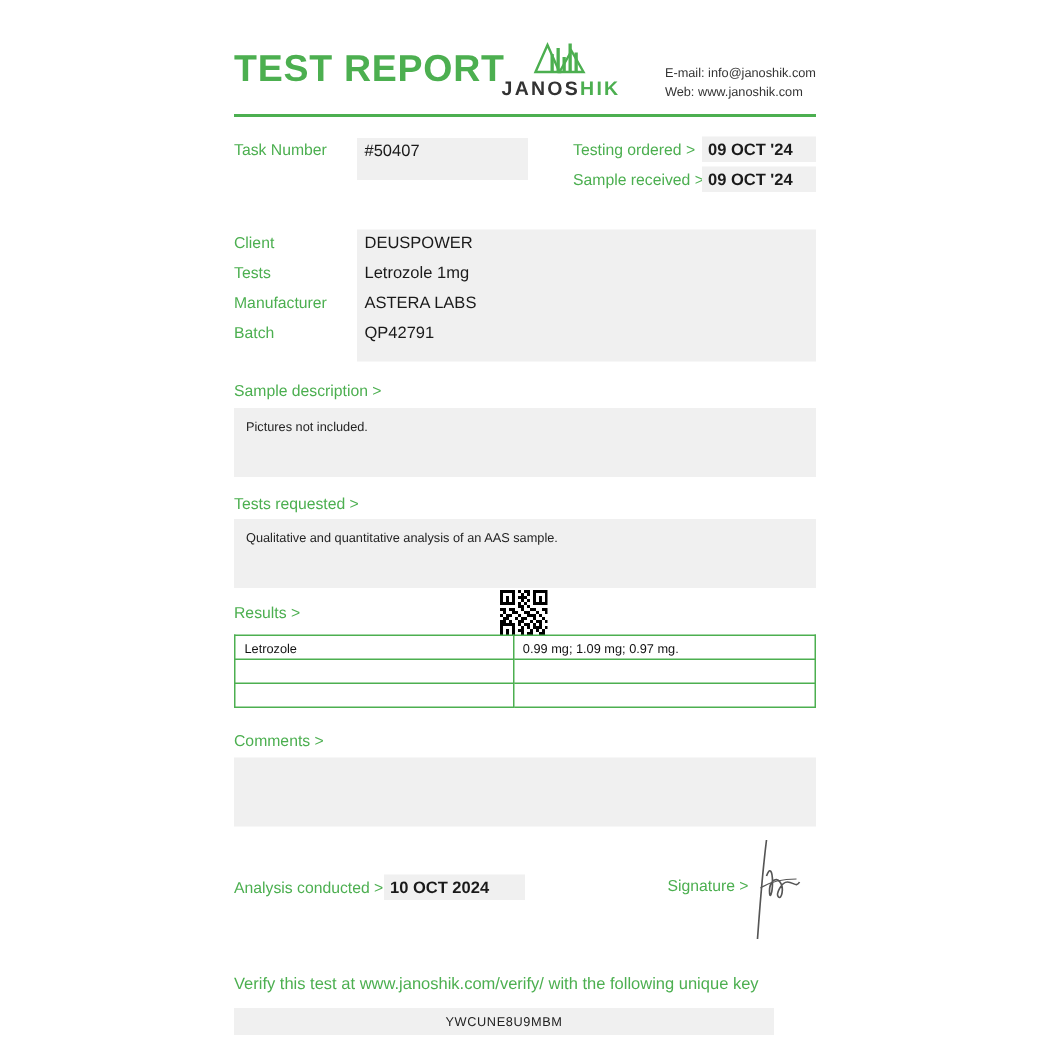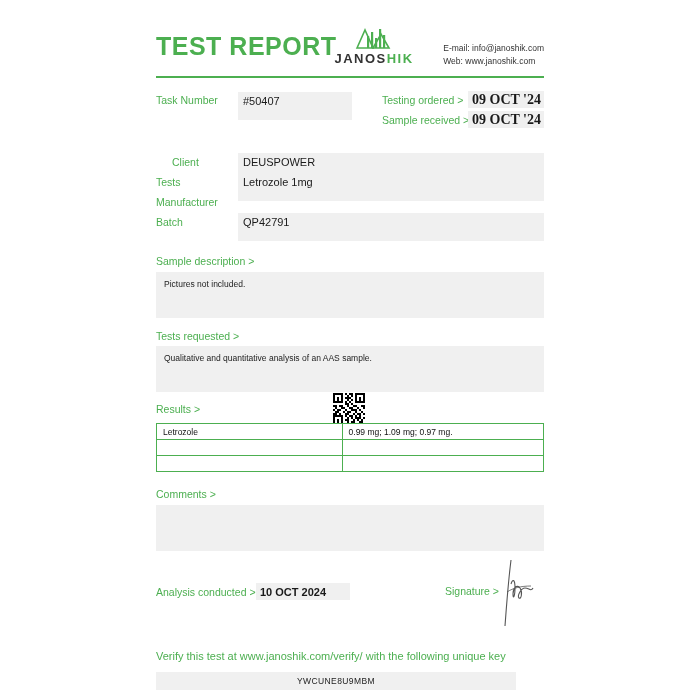--- a/index.html
+++ b/index.html
@@ -95,23 +95,23 @@
     line-height: 14px;
     color: #1a1a1a;
   }
   
   .task-lbl  { left: 156px; top: 94px; }
   .task-box  { left: 238px; top: 92px; width: 114px; }
   .to-lbl    { left: 382px; top: 94px; }
   .sr-lbl    { left: 382px; top: 114px; }
   .to-box    { left: 468px; top: 91px; width: 76px; height: 17px; }
   .sr-box    { left: 468px; top: 111px; width: 76px; height: 17px; }
-  .to-box .val, .sr-box .val { font-weight: bold; font-size: 14px; padding-left: 4px; font-family: Liberation Serif, serif; }
-  
-  .client-lbl { left: 172px; top: 156px; }
+  .to-box .val, .sr-box .val { font-weight: bold; font-size: 11px; padding-left: 4px; }
+  
+  .client-lbl { left: 156px; top: 156px; }
   .sample-lbl { left: 156px; top: 176px; }
   .manu-lbl   { left: 156px; top: 196px; }
   .batch-lbl  { left: 156px; top: 216px; }
   .client-box { left: 238px; top: 153px; width: 306px; }
   .sample-box { left: 238px; top: 173px; width: 306px; }
   .manu-box   { left: 238px; top: 193px; width: 306px; }
   .batch-box  { left: 238px; top: 213px; width: 306px; }
   
   .sec-lbl { font-size: 10.5px; color: #4caf50; position: absolute; }
   .sec-box {
@@ -238,20 +238,23 @@
     <div class="field client-box">
       <span class="val">DEUSPOWER</span>
     </div>
 
     <div class="lbl sample-lbl">Tests</div>
     <div class="field sample-box">
       <span class="val">Letrozole 1mg</span>
     </div>
 
     <div class="lbl manu-lbl">Manufacturer</div>
+    <div class="field manu-box">
+      <span class="val">ASTERA LABS</span>
+    </div>
 
     <div class="lbl batch-lbl">Batch</div>
     <div class="field batch-box">
       <span class="val">QP42791</span>
     </div>
 
     <div class="sec-lbl desc-lbl">Sample description &gt;</div>
     <div class="sec-box desc-box">
       <span class="txt">Pictures not included.</span>
     </div>

